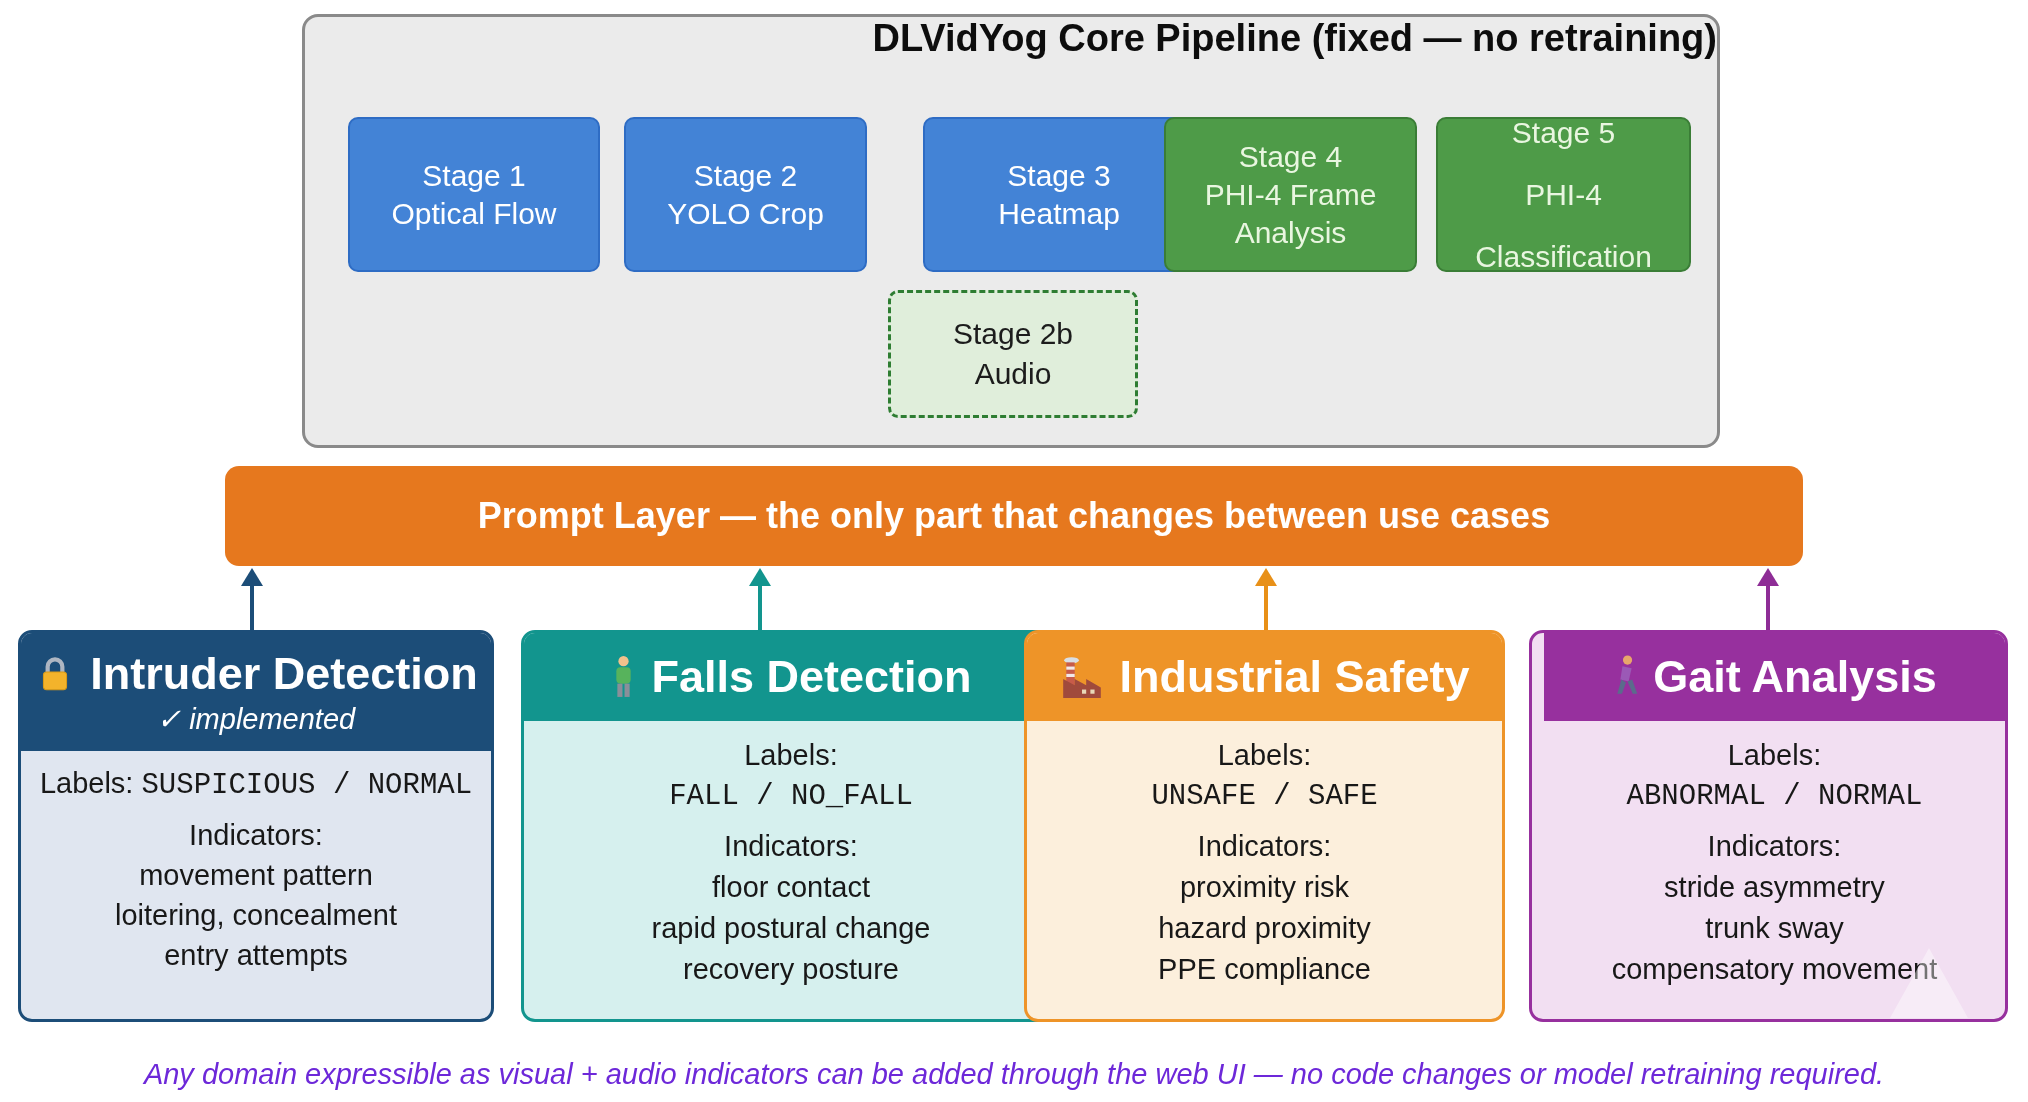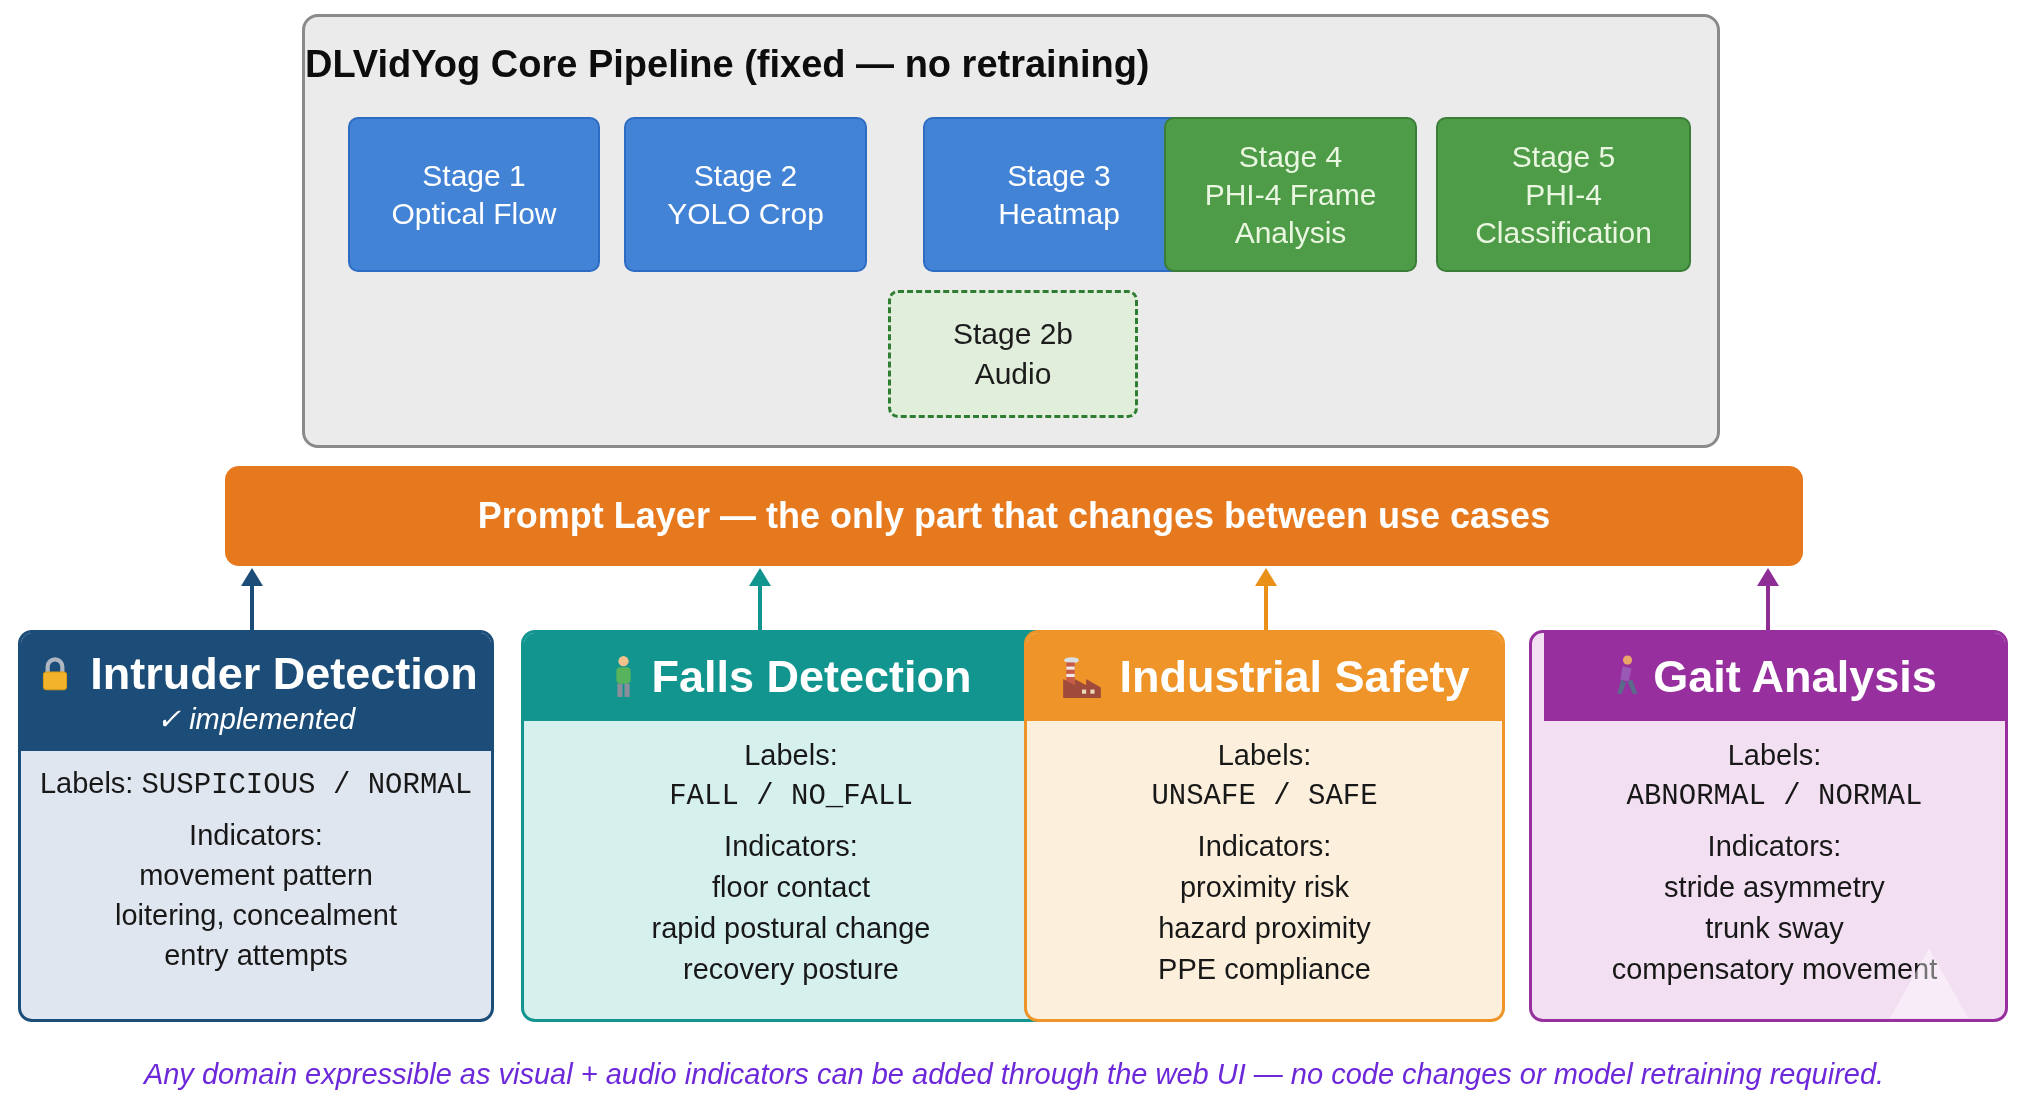--- a/index.html
+++ b/index.html
@@ -9,33 +9,33 @@
     font-family:"Liberation Sans", sans-serif; color:#1a1a1a; overflow:hidden;
   }
 
   
   .panel {
     position:absolute; left:302px; top:14px; width:1418px; height:434px;
     background:var(--panel-bg,#ebebeb); border:3px solid var(--panel-brd,#8a8a8a);
     border-radius:16px;
   }
   .panel-title {
-    margin-top:26px; text-align:left; font-size:38px; font-weight:bold; color:#0d0d0d;
+    text-align:right; font-size:38px; font-weight:bold; color:#0d0d0d;
   }
   .stage {
     position:absolute; top:100px; height:155px; border-radius:10px;
     display:flex; flex-direction:column; align-items:center; justify-content:center;
     background:var(--bg); border:2px solid var(--brd); color:var(--txt,#fff);
     font-size:30px; line-height:38px; text-align:center;
   }
   .stage.s1 { left:43px;  width:252px; }
   .stage.s2 { left:319px; width:243px; }
   .stage.s3 { left:586px; width:272px;margin-left:32px; }
   .stage.s4 { left:859px; width:253px; }
-  .stage.s5 { left:1131px; width:255px; }
+  .stage.s5 { left:1131px; width:255px;gap:24px; }
   .stage-audio {
     position:absolute; left:583px; top:273px; width:250px; height:128px;
     background:var(--bg); border:3px dashed var(--brd); border-radius:10px;
     display:flex; flex-direction:column; align-items:center; justify-content:center;
     color:#1c1c1c; font-size:30px; line-height:40px; text-align:center;
   }
 
   
   .prompt-bar {
     position:absolute; left:225px; top:466px; width:1578px; height:100px;

